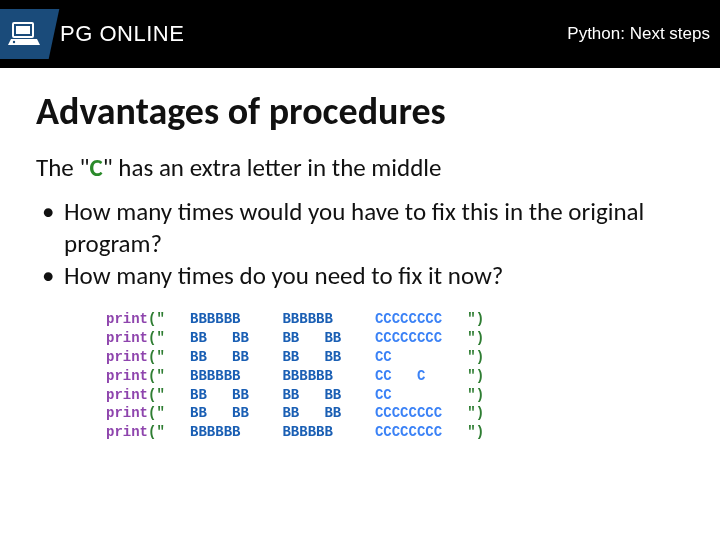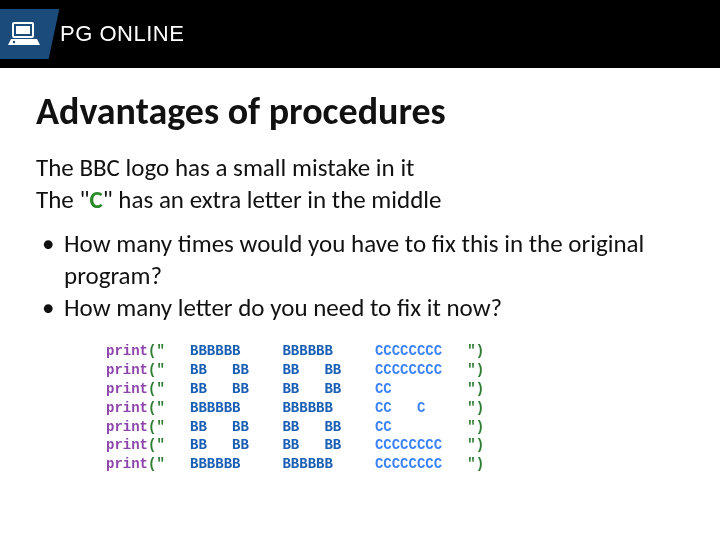--- a/index.html
+++ b/index.html
@@ -102,34 +102,34 @@
         <rect x="9" y="5" width="14" height="8" fill="#fff"></rect>
         <path d="M4 18 L30 18 L33 24 L1 24 Z" fill="#fff"></path>
         <circle cx="7" cy="21" r="1.2" fill="#1a4b7a"></circle>
       </svg>
     </div>
     <div class="brand">
       <span class="pg">PG</span><span class="online"> ONLINE</span>
     </div>
   </div>
   <div class="header-right">
+    <div class="line1">Python: Next steps</div>
   </div>
 </div>
 
 <div class="content">
   <h1 class="title">Advantages of procedures</h1>
 
   <div class="body-text">
-    <p>The BBC logo has a small mistake in it</p>
     <p>
       <span>The "</span><span class="c-letter">C</span><span>" has an extra letter in the middle</span>
     </p>
     <ul class="bullets">
       <li>How many times would you have to fix this in the original program?</li>
-      <li>How many letter do you need to fix it now?</li>
+      <li>How many times do you need to fix it now?</li>
     </ul>
   </div>
 
   <div class="code-block" id="code-target"><span class="kw">print</span><span class="pn">(</span><span class="pn">"</span><span class="bb">   BBBBBB     BBBBBB     </span><span class="cc">CCCCCCCC</span><span class="bb">   </span><span class="pn">"</span><span class="pn">)</span>
 <span class="kw">print</span><span class="pn">(</span><span class="pn">"</span><span class="bb">   BB   BB    BB   BB    </span><span class="cc">CCCCCCCC</span><span class="bb">   </span><span class="pn">"</span><span class="pn">)</span>
 <span class="kw">print</span><span class="pn">(</span><span class="pn">"</span><span class="bb">   BB   BB    BB   BB    </span><span class="cc">CC      </span><span class="bb">   </span><span class="pn">"</span><span class="pn">)</span>
 <span class="kw">print</span><span class="pn">(</span><span class="pn">"</span><span class="bb">   BBBBBB     BBBBBB     </span><span class="cc">CC   C  </span><span class="bb">   </span><span class="pn">"</span><span class="pn">)</span>
 <span class="kw">print</span><span class="pn">(</span><span class="pn">"</span><span class="bb">   BB   BB    BB   BB    </span><span class="cc">CC      </span><span class="bb">   </span><span class="pn">"</span><span class="pn">)</span>
 <span class="kw">print</span><span class="pn">(</span><span class="pn">"</span><span class="bb">   BB   BB    BB   BB    </span><span class="cc">CCCCCCCC</span><span class="bb">   </span><span class="pn">"</span><span class="pn">)</span>
 <span class="kw">print</span><span class="pn">(</span><span class="pn">"</span><span class="bb">   BBBBBB     BBBBBB     </span><span class="cc">CCCCCCCC</span><span class="bb">   </span><span class="pn">"</span><span class="pn">)</span>

